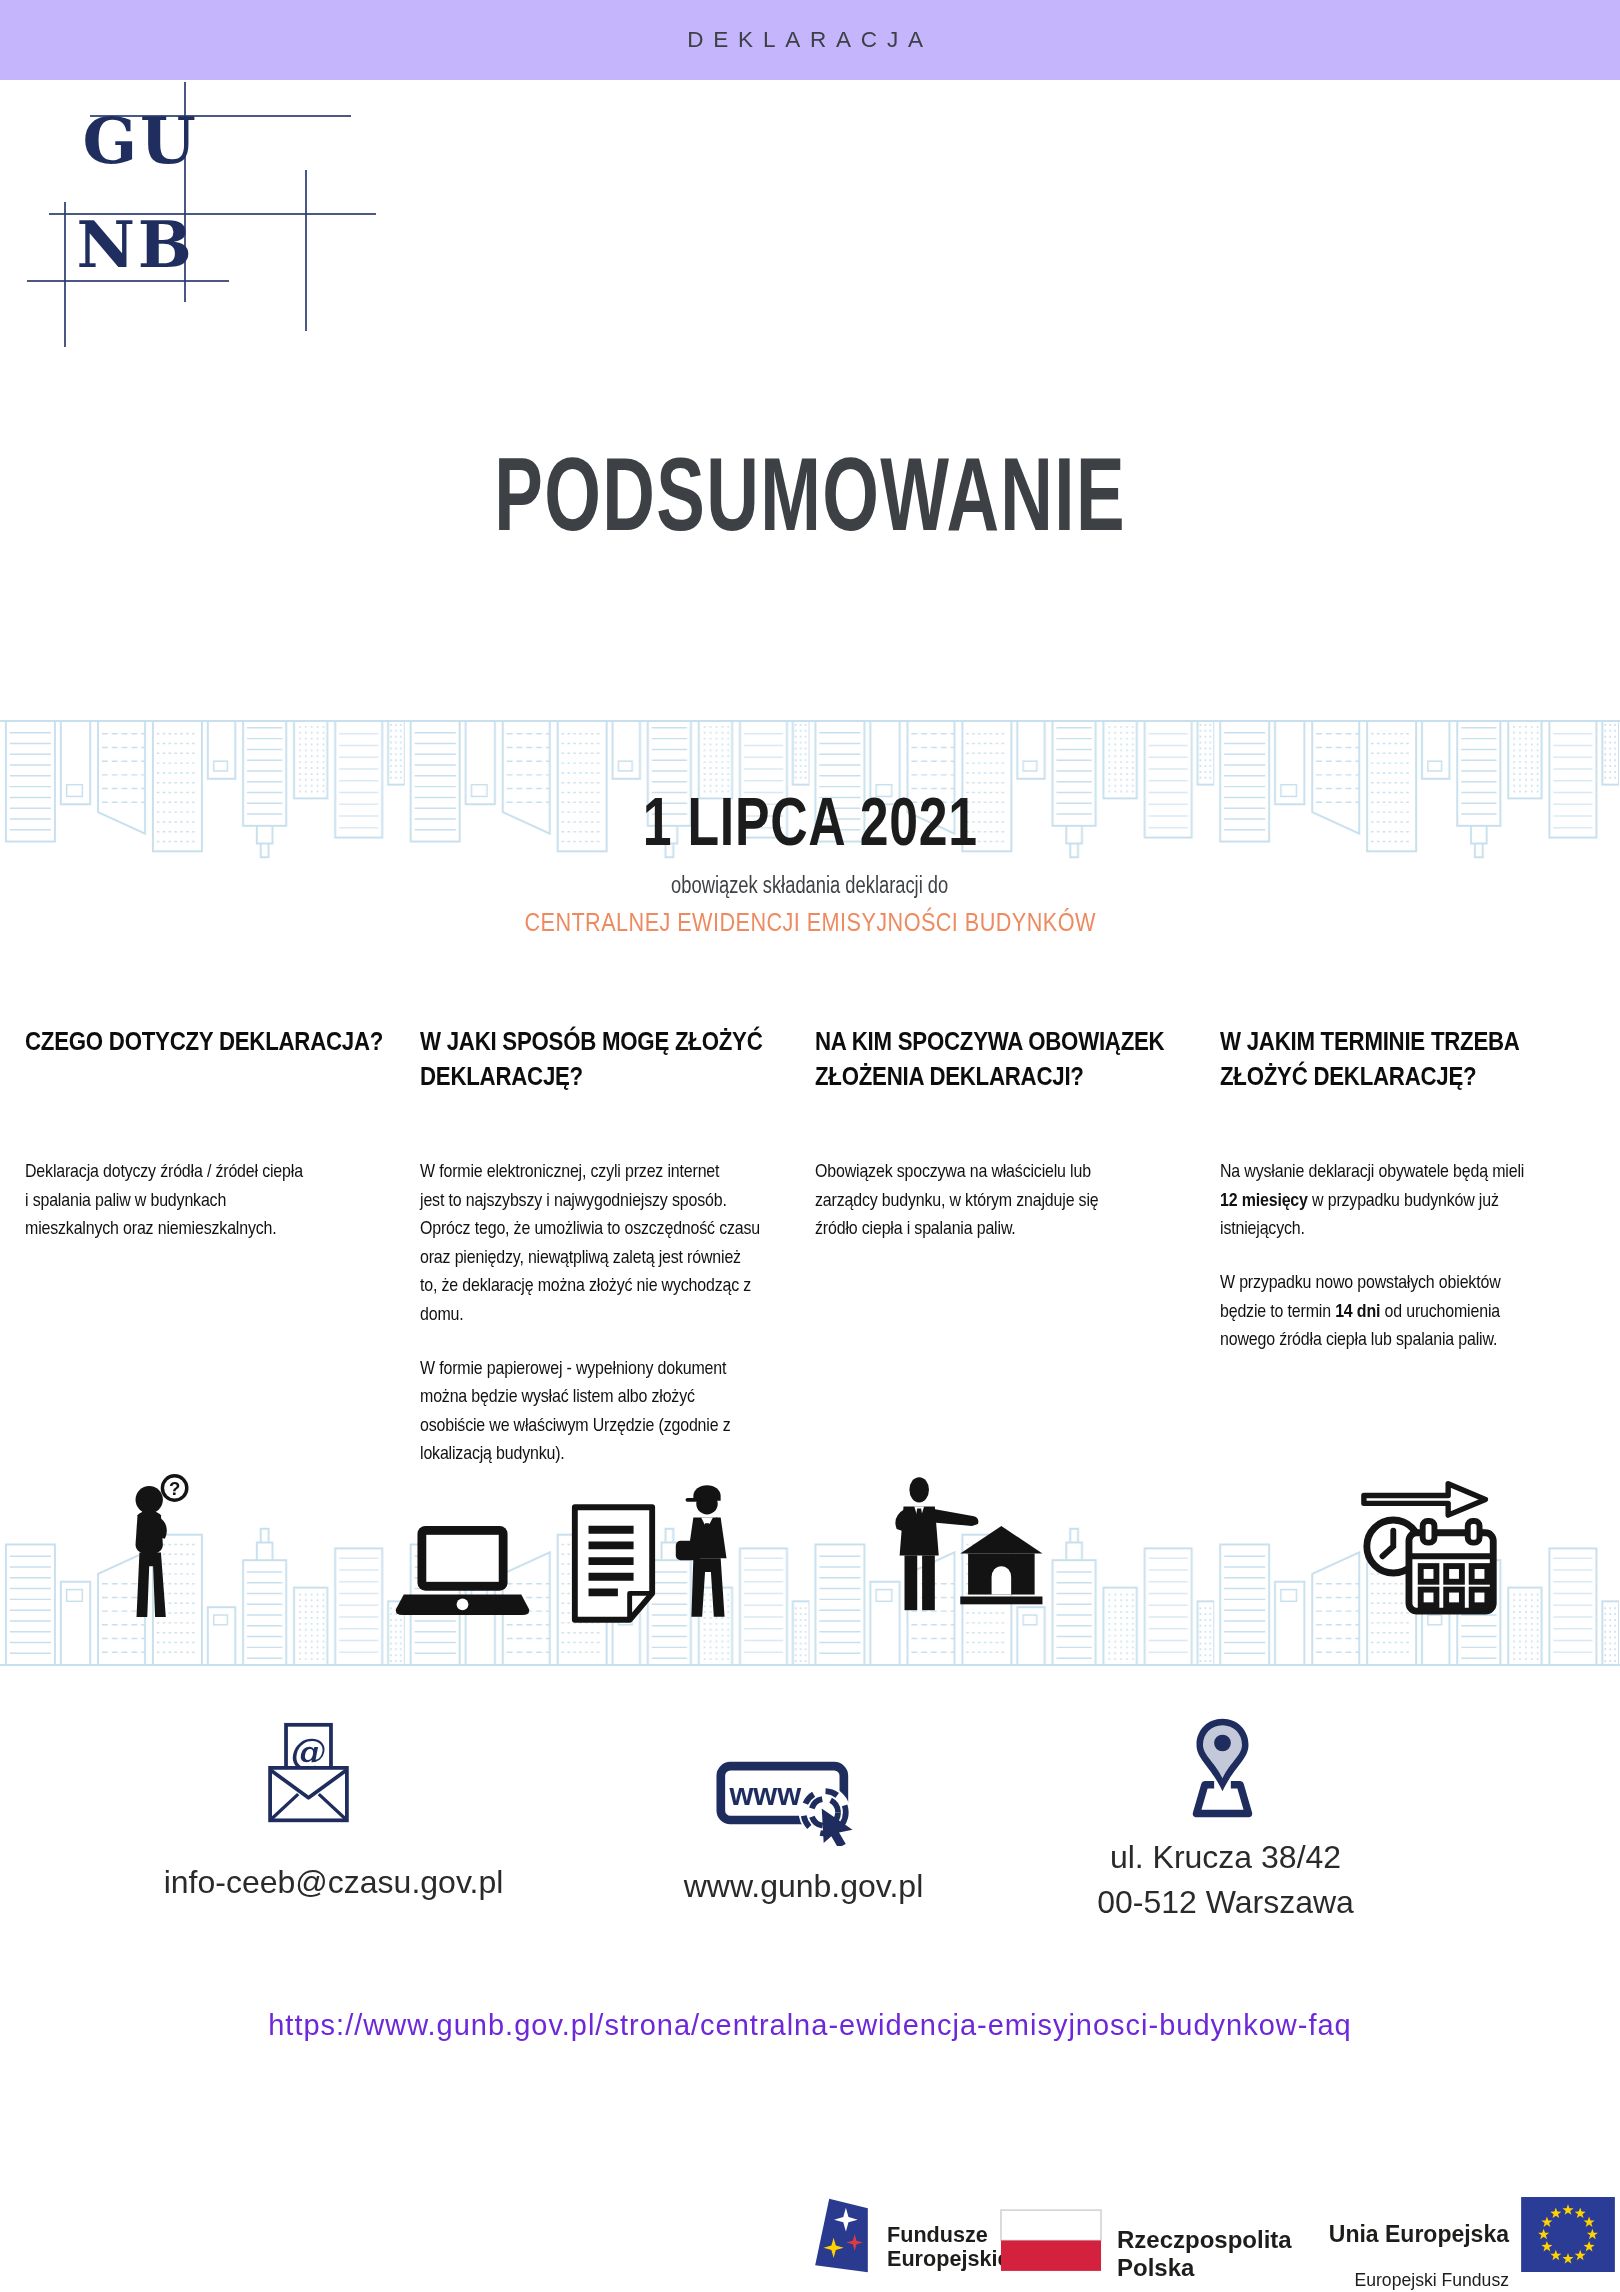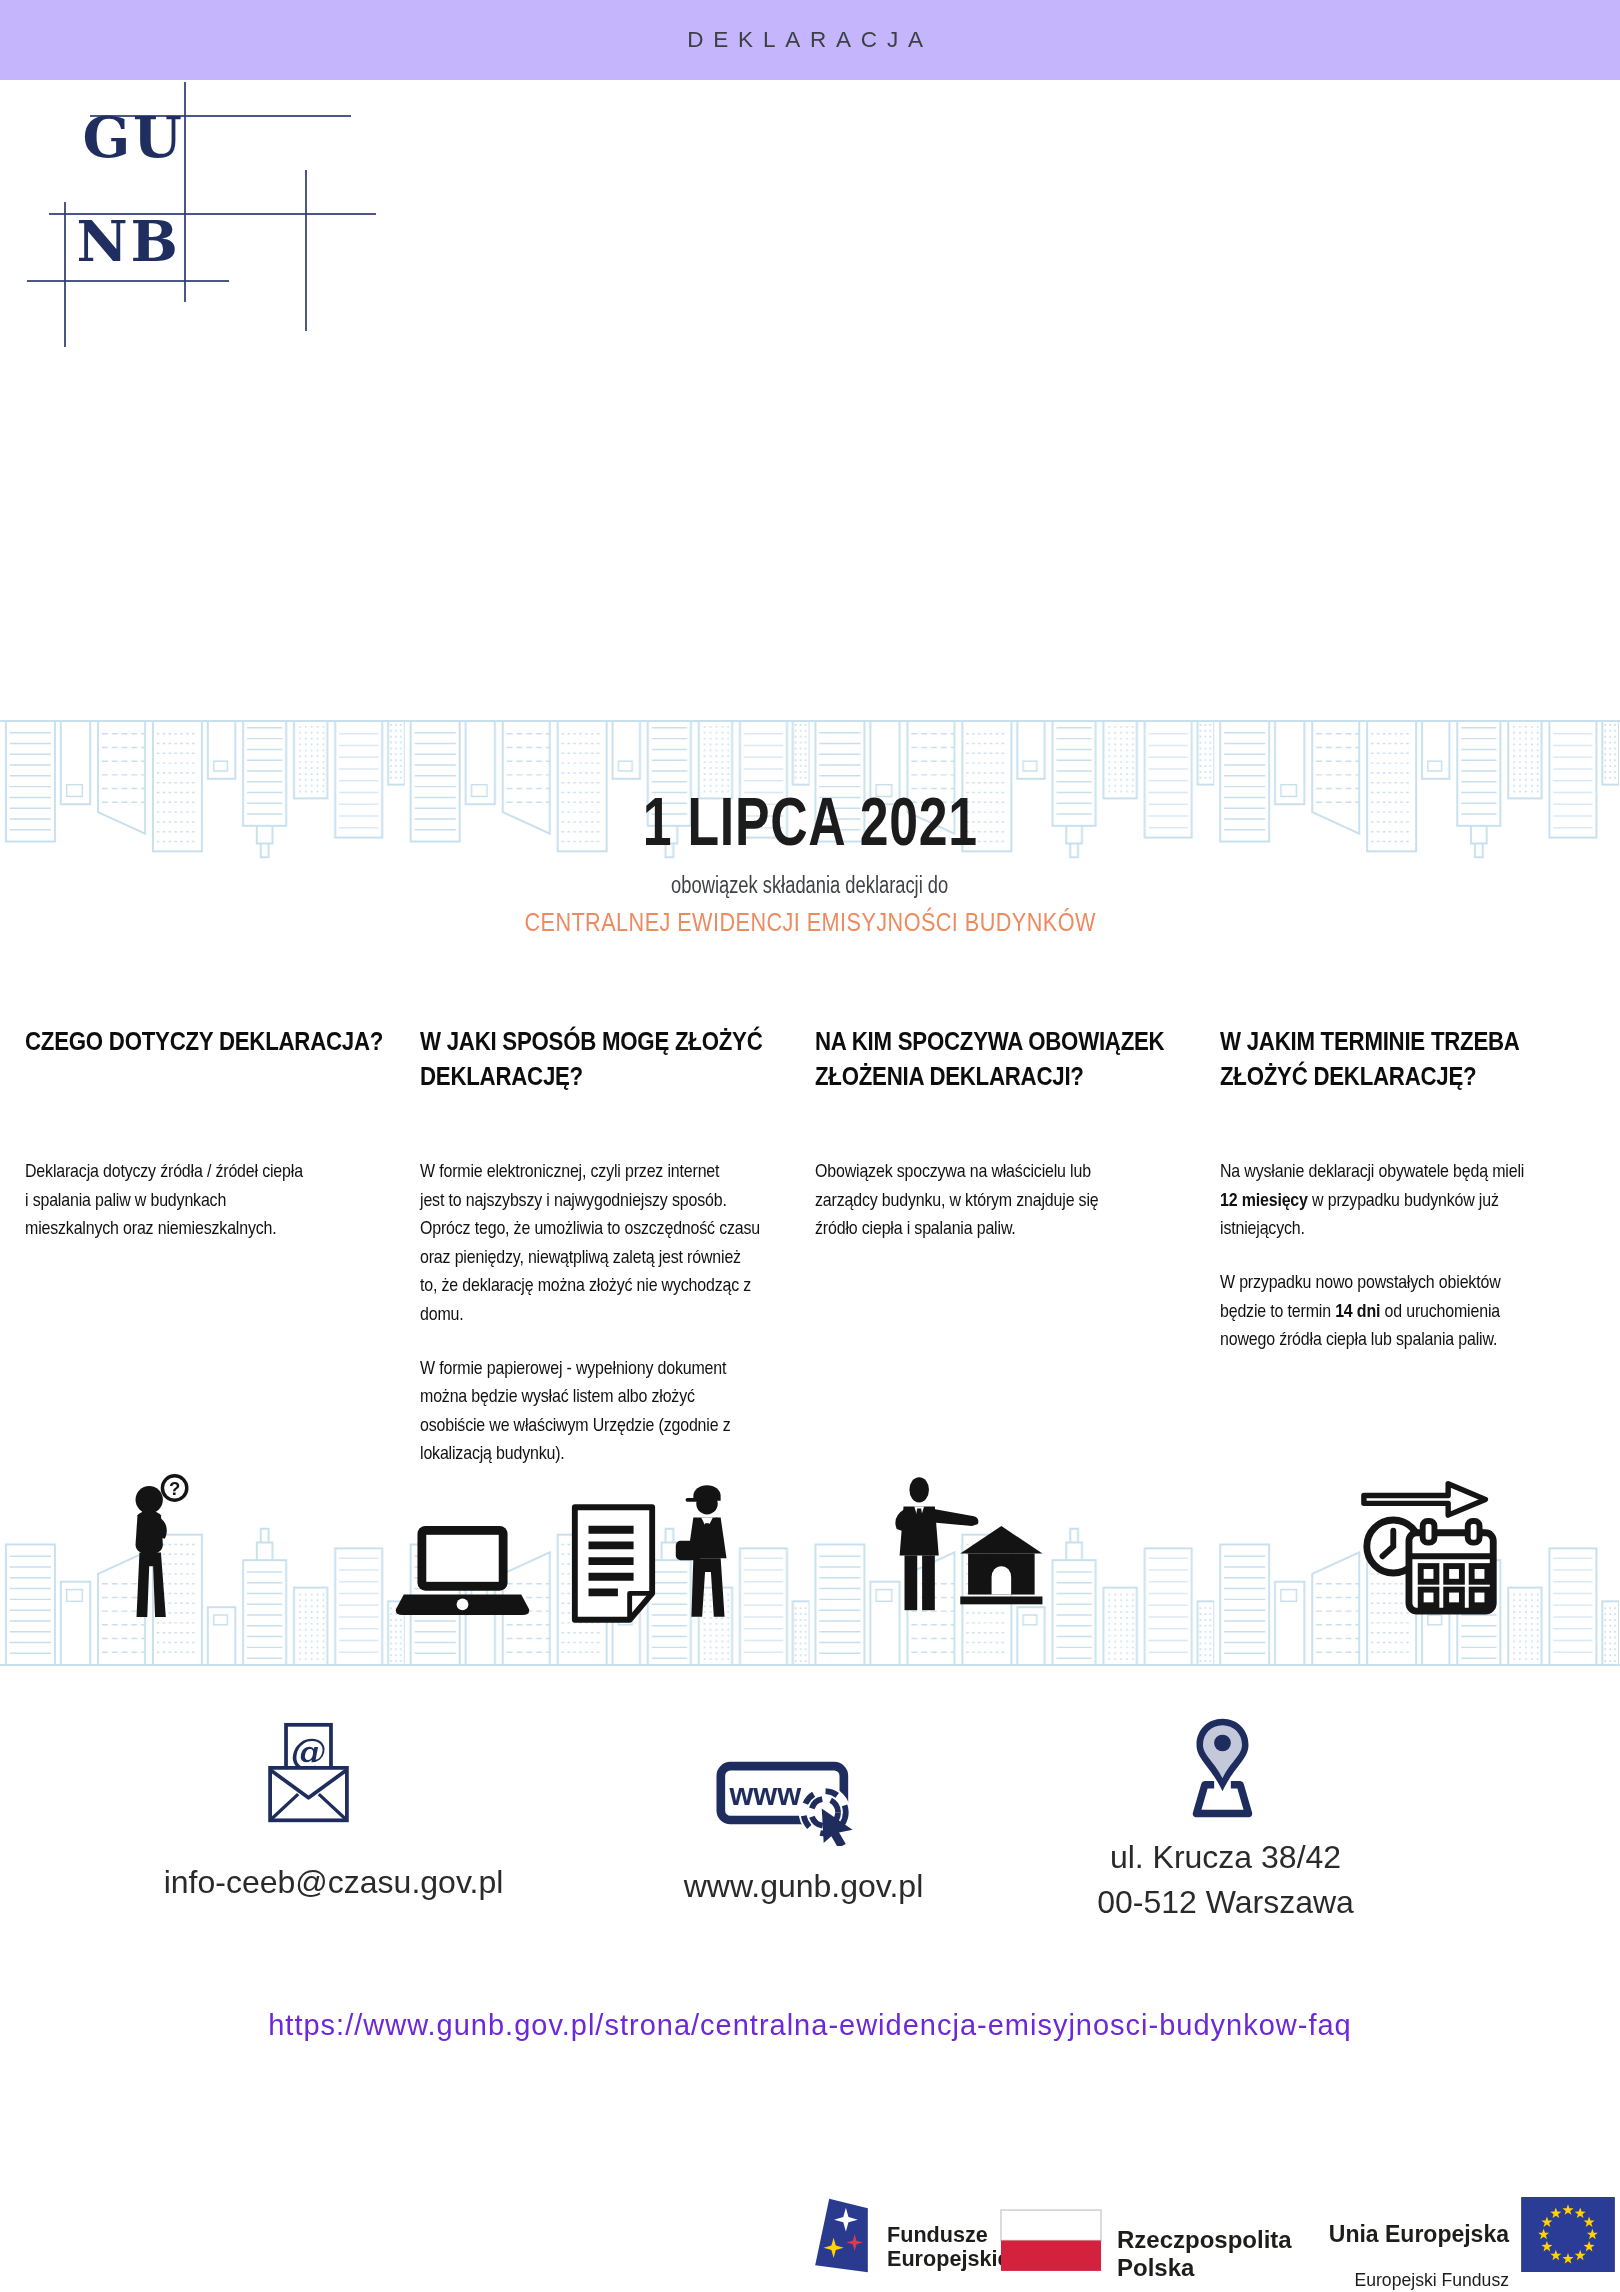--- a/index.html
+++ b/index.html
@@ -8,21 +8,21 @@
   .center{position:absolute;left:0;width:100%;text-align:center;}
   .squish{display:inline-block;transform-origin:50% 0;white-space:nowrap;}
 
   
   .topbar{position:absolute;left:0;top:0;width:100%;height:80px;background:#c4b5fd;}
   .topbar .t{line-height:80px;font-size:22.5px;letter-spacing:9.8px;color:#3c4043;font-weight:500;}
 
   
   .glogo{position:absolute;left:27.4px;top:82px;width:353px;height:257px;}
   .glogo .ltr{position:absolute;font-family:"DejaVu Serif","Liberation Serif",serif;font-weight:700;
-              color:#1f2e5e;font-size:56px;line-height:1;letter-spacing:2.9px;}
+              color:#1f2e5e;font-size:64px;line-height:1;letter-spacing:2.9px;}
   .glogo .ln{position:absolute;background:#2b3a6e;opacity:.85;}
 
   
   #podsumowanie{top:435px;}
   #podsumowanie .squish{transform:scaleX(.7);font-size:104px;font-weight:700;color:#3d4145;letter-spacing:2px;}
   #date{top:782px;}
   #date .squish{transform:scaleX(.75);font-size:69px;font-weight:700;color:#1c1c1c;letter-spacing:1px;}
   #subtitle{top:872px;}
   #subtitle .squish{transform:scaleX(.78);font-size:23.5px;color:#3f4245;}
   #highlight{top:908px;}
@@ -103,20 +103,23 @@
     <div class="ln" style="left:157px;top:0;width:2px;height:220px"></div>
     <div class="ln" style="left:63px;top:33px;width:261px;height:2px"></div>
     <div class="ln" style="left:21.6px;top:131px;width:327px;height:2px"></div>
     <div class="ln" style="left:278px;top:88px;width:2px;height:161px"></div>
     <div class="ln" style="left:37px;top:120px;width:2px;height:145px"></div>
     <div class="ln" style="left:0;top:198px;width:202px;height:2px"></div>
     <div class="ltr" style="left:55px;top:27.4px">GU</div>
     <div class="ltr" style="left:49px;top:131px">NB</div>
   </div>
 
+  <div class="center" id="podsumowanie">
+    <span class="squish">PODSUMOWANIE</span>
+  </div>
 
   <svg class="skyline" id="sky-top" width="1620" height="147" viewBox="0 0 1653 150">
     <rect width="1653" height="150" fill="url(#city)"></rect>
   </svg>
 
   <div class="center" id="date">
     <span class="squish">1 LIPCA 2021</span>
   </div>
   <div class="center" id="subtitle">
     <span class="squish">obowiązek składania deklaracji do</span>

